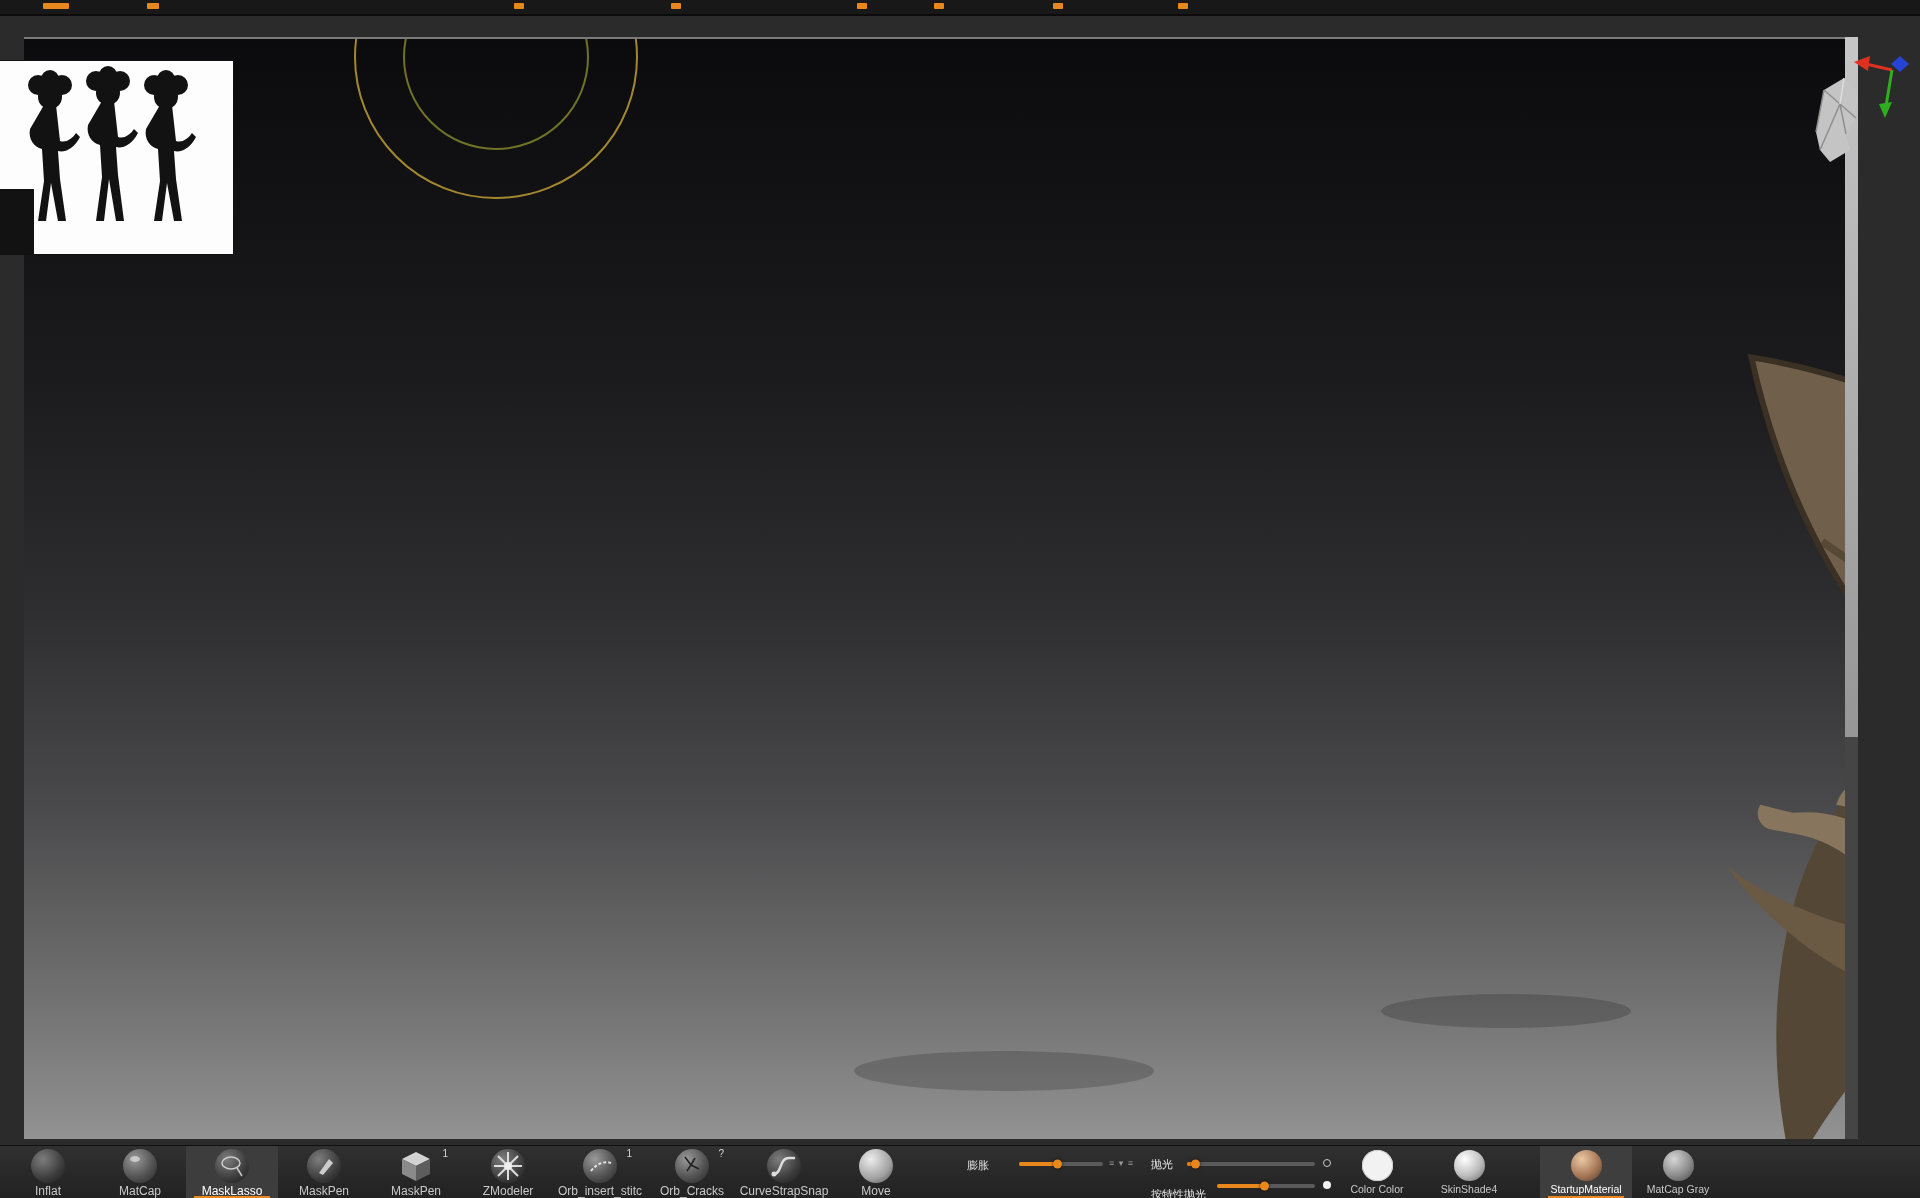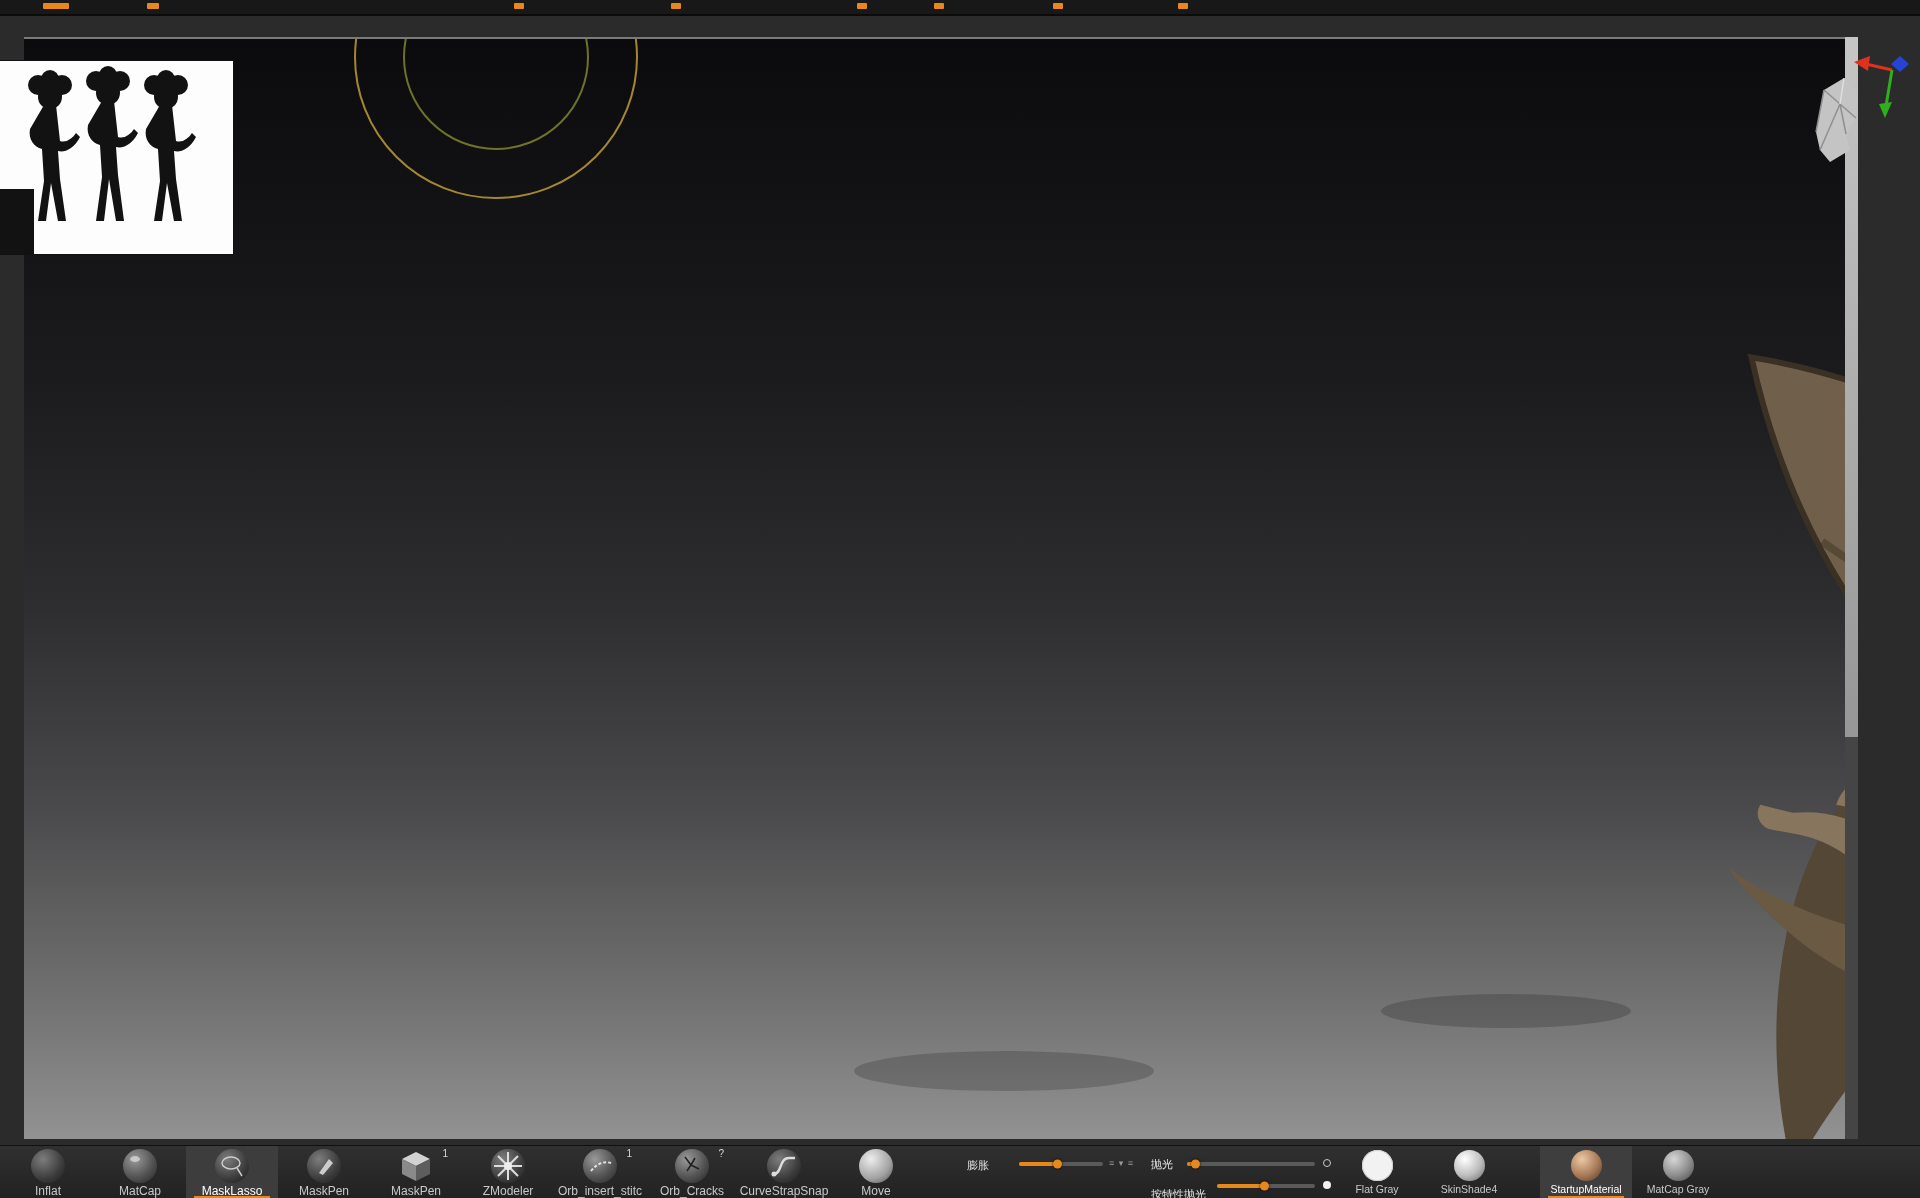--- a/index.html
+++ b/index.html
@@ -326,21 +326,21 @@
       <span class="s-label" style="left:196px;top:41px">按特性抛光</span>
       <div class="track" style="left:262px;top:38px;width:98px">
         <div class="fill" style="width: 48%;"></div>
       </div>
       <span class="dot solid" style="left:368px;top:35px"></span>
     </div>
 
     <div class="material-row">
       <div class="material">
         <div class="sphere flat"></div>
-        <span class="label">Flat Gray</span>
+        <span class="label">Color Color</span>
       </div>
       <div class="material">
         <div class="sphere skin"></div>
         <span class="label">SkinShade4</span>
       </div>
       <div class="material selected">
         <div class="sphere startup"></div>
         <span class="label">StartupMaterial</span>
       </div>
       <div class="material">

